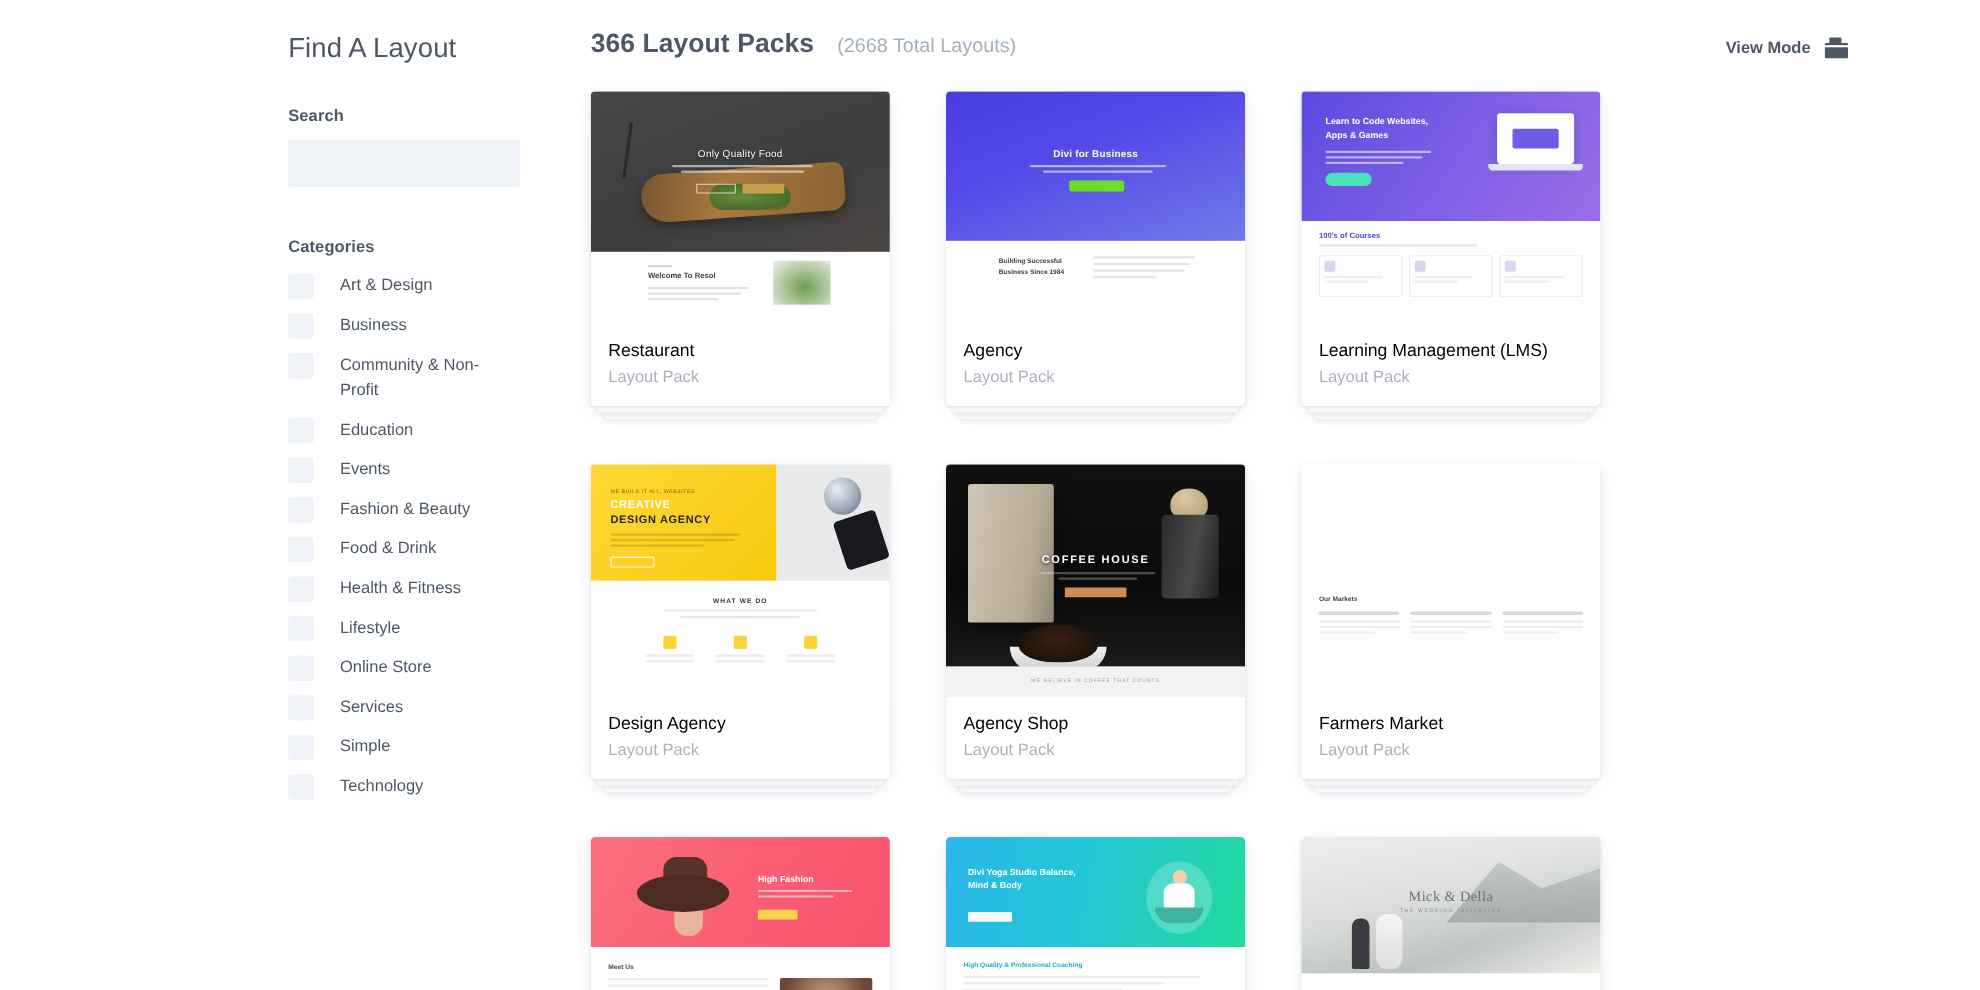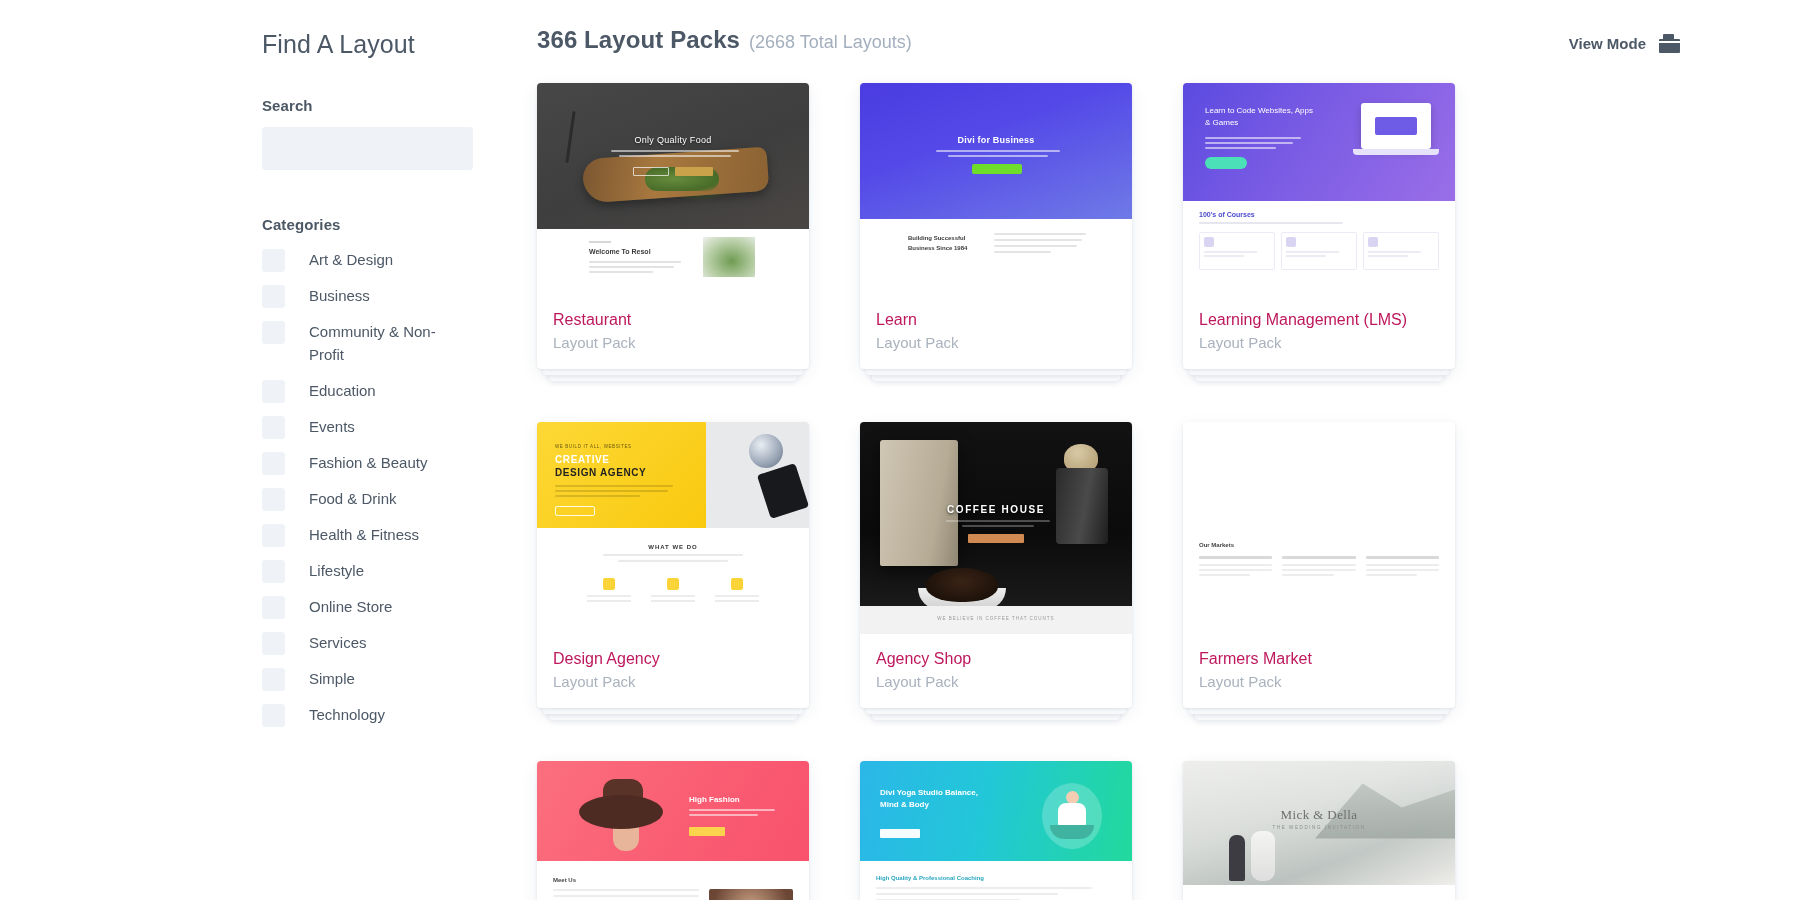--- a/index.html
+++ b/index.html
@@ -35,21 +35,21 @@
   }
   .cat-label {
     font-size: 15px; color: #4c5866; margin-left: 24px;
     line-height: 1.52; max-width: 150px; cursor: pointer;
   }
 
   
   .main { flex: 1; padding-top: 26px; padding-right: 60px; position: relative; }
   .main-head { display: flex; align-items: baseline; height: 40px; position: relative; }
   .head-count { font-size: 24px; color: #4c5866; font-weight: 700; letter-spacing: .1px; }
-  .head-total { font-size: 18px; color: #a4afbd; font-weight: 400; margin-left: 9px; }
+  .head-total { font-size: 18px; color: #a4afbd; font-weight: 400; margin-left: 21px; }
   .viewmode {
     position: absolute; right: 60px; top: 8px;
     display: flex; align-items: center; gap: 13px; cursor: pointer;
   }
   .viewmode-label { font-size: 15px; color: #4c5866; font-weight: 700; }
   .folder-icon { width: 21px; height: 19px; position: relative; }
   .folder-icon .tab {
     position: absolute; left: 4px; top: 0; width: 11px; height: 5px;
     background: #4c5866; border-radius: 1px 1px 0 0;
   }
@@ -76,21 +76,21 @@
   .stack1, .stack2 {
     position: absolute; left: 6px; right: 6px; height: 10px;
     background: #fff; border-radius: 0 0 4px 4px;
     box-shadow: 0 2px 5px rgba(34,52,97,.10);
   }
   .stack1 { bottom: -6px; z-index: 2; }
   .stack2 { left: 12px; right: 12px; bottom: -12px; z-index: 1; }
   .thumb { height: 212px; overflow: hidden; position: relative; }
   .thumb-inner { position: absolute; inset: 0; }
   .card-meta { padding: 15px 16px 18px 16px; }
-  .card-title { font-size: 16px; color: #be185d; font-weight: 400; line-height: 1.3; }
+  .card-title { font-size: 16px; color: #000000; font-weight: 400; line-height: 1.3; }
   .card-sub { font-size: 15px; color: #a9b2bd; margin-top: 3px; }
 
   
   .hero { position: absolute; left: 0; right: 0; top: 0; }
   .ln { background: rgba(255,255,255,.55); border-radius: 1px; }
   .lnd { background: rgba(0,0,0,.30); border-radius: 1px; }
 
   
   .t-restaurant .hero {
     height: 146px;
@@ -158,21 +158,21 @@
   .t-agency .low .rcol { position: absolute; right: 46px; top: 14px; width: 92px; }
   .t-agency .low .bl { height: 2px; background: #e4e4e4; margin-bottom: 4px; border-radius: 1px; }
 
   
   .t-lms .hero {
     height: 118px;
     background: linear-gradient(125deg, #5b4ae0 0%, #7a5ce4 45%, #9a6ee8 100%);
   }
   .t-lms .h-title {
     position: absolute; left: 22px; top: 22px; color: #fff;
-    font-size: 8px; font-weight: 400; line-height: 1.45; width: 110px;
+    font-size: 8px; font-weight: 700; line-height: 1.45; width: 110px;
   }
   .t-lms .h-lines { position: absolute; left: 22px; top: 54px; width: 96px; }
   .t-lms .h-lines .ln { height: 2px; margin-bottom: 3px; }
   .t-lms .pill {
     position: absolute; left: 22px; top: 74px; width: 42px; height: 12px;
     background: #4ce0b8; border-radius: 6px;
   }
   .t-lms .laptop {
     position: absolute; right: 16px; top: 20px; width: 86px; height: 62px;
   }
@@ -565,21 +565,21 @@
                 <div class="rcol">
                   <div class="bl" style="width:100%"></div>
                     <div class="bl" style="width:96%"></div>
                   <div class="bl" style="width:90%"></div>
                     <div class="bl" style="width:62%"></div>
                 </div>
               </div>
             </div>
           </div>
           <div class="card-meta">
-            <div class="card-title">Learn</div>
+            <div class="card-title">Agency</div>
             <div class="card-sub">Layout Pack</div>
           </div>
         </div>
         <div class="stack1"></div>
         <div class="stack2"></div>
       </div>
 
       <div class="card-wrap">
         <div class="card">
           <div class="thumb t-lms">

